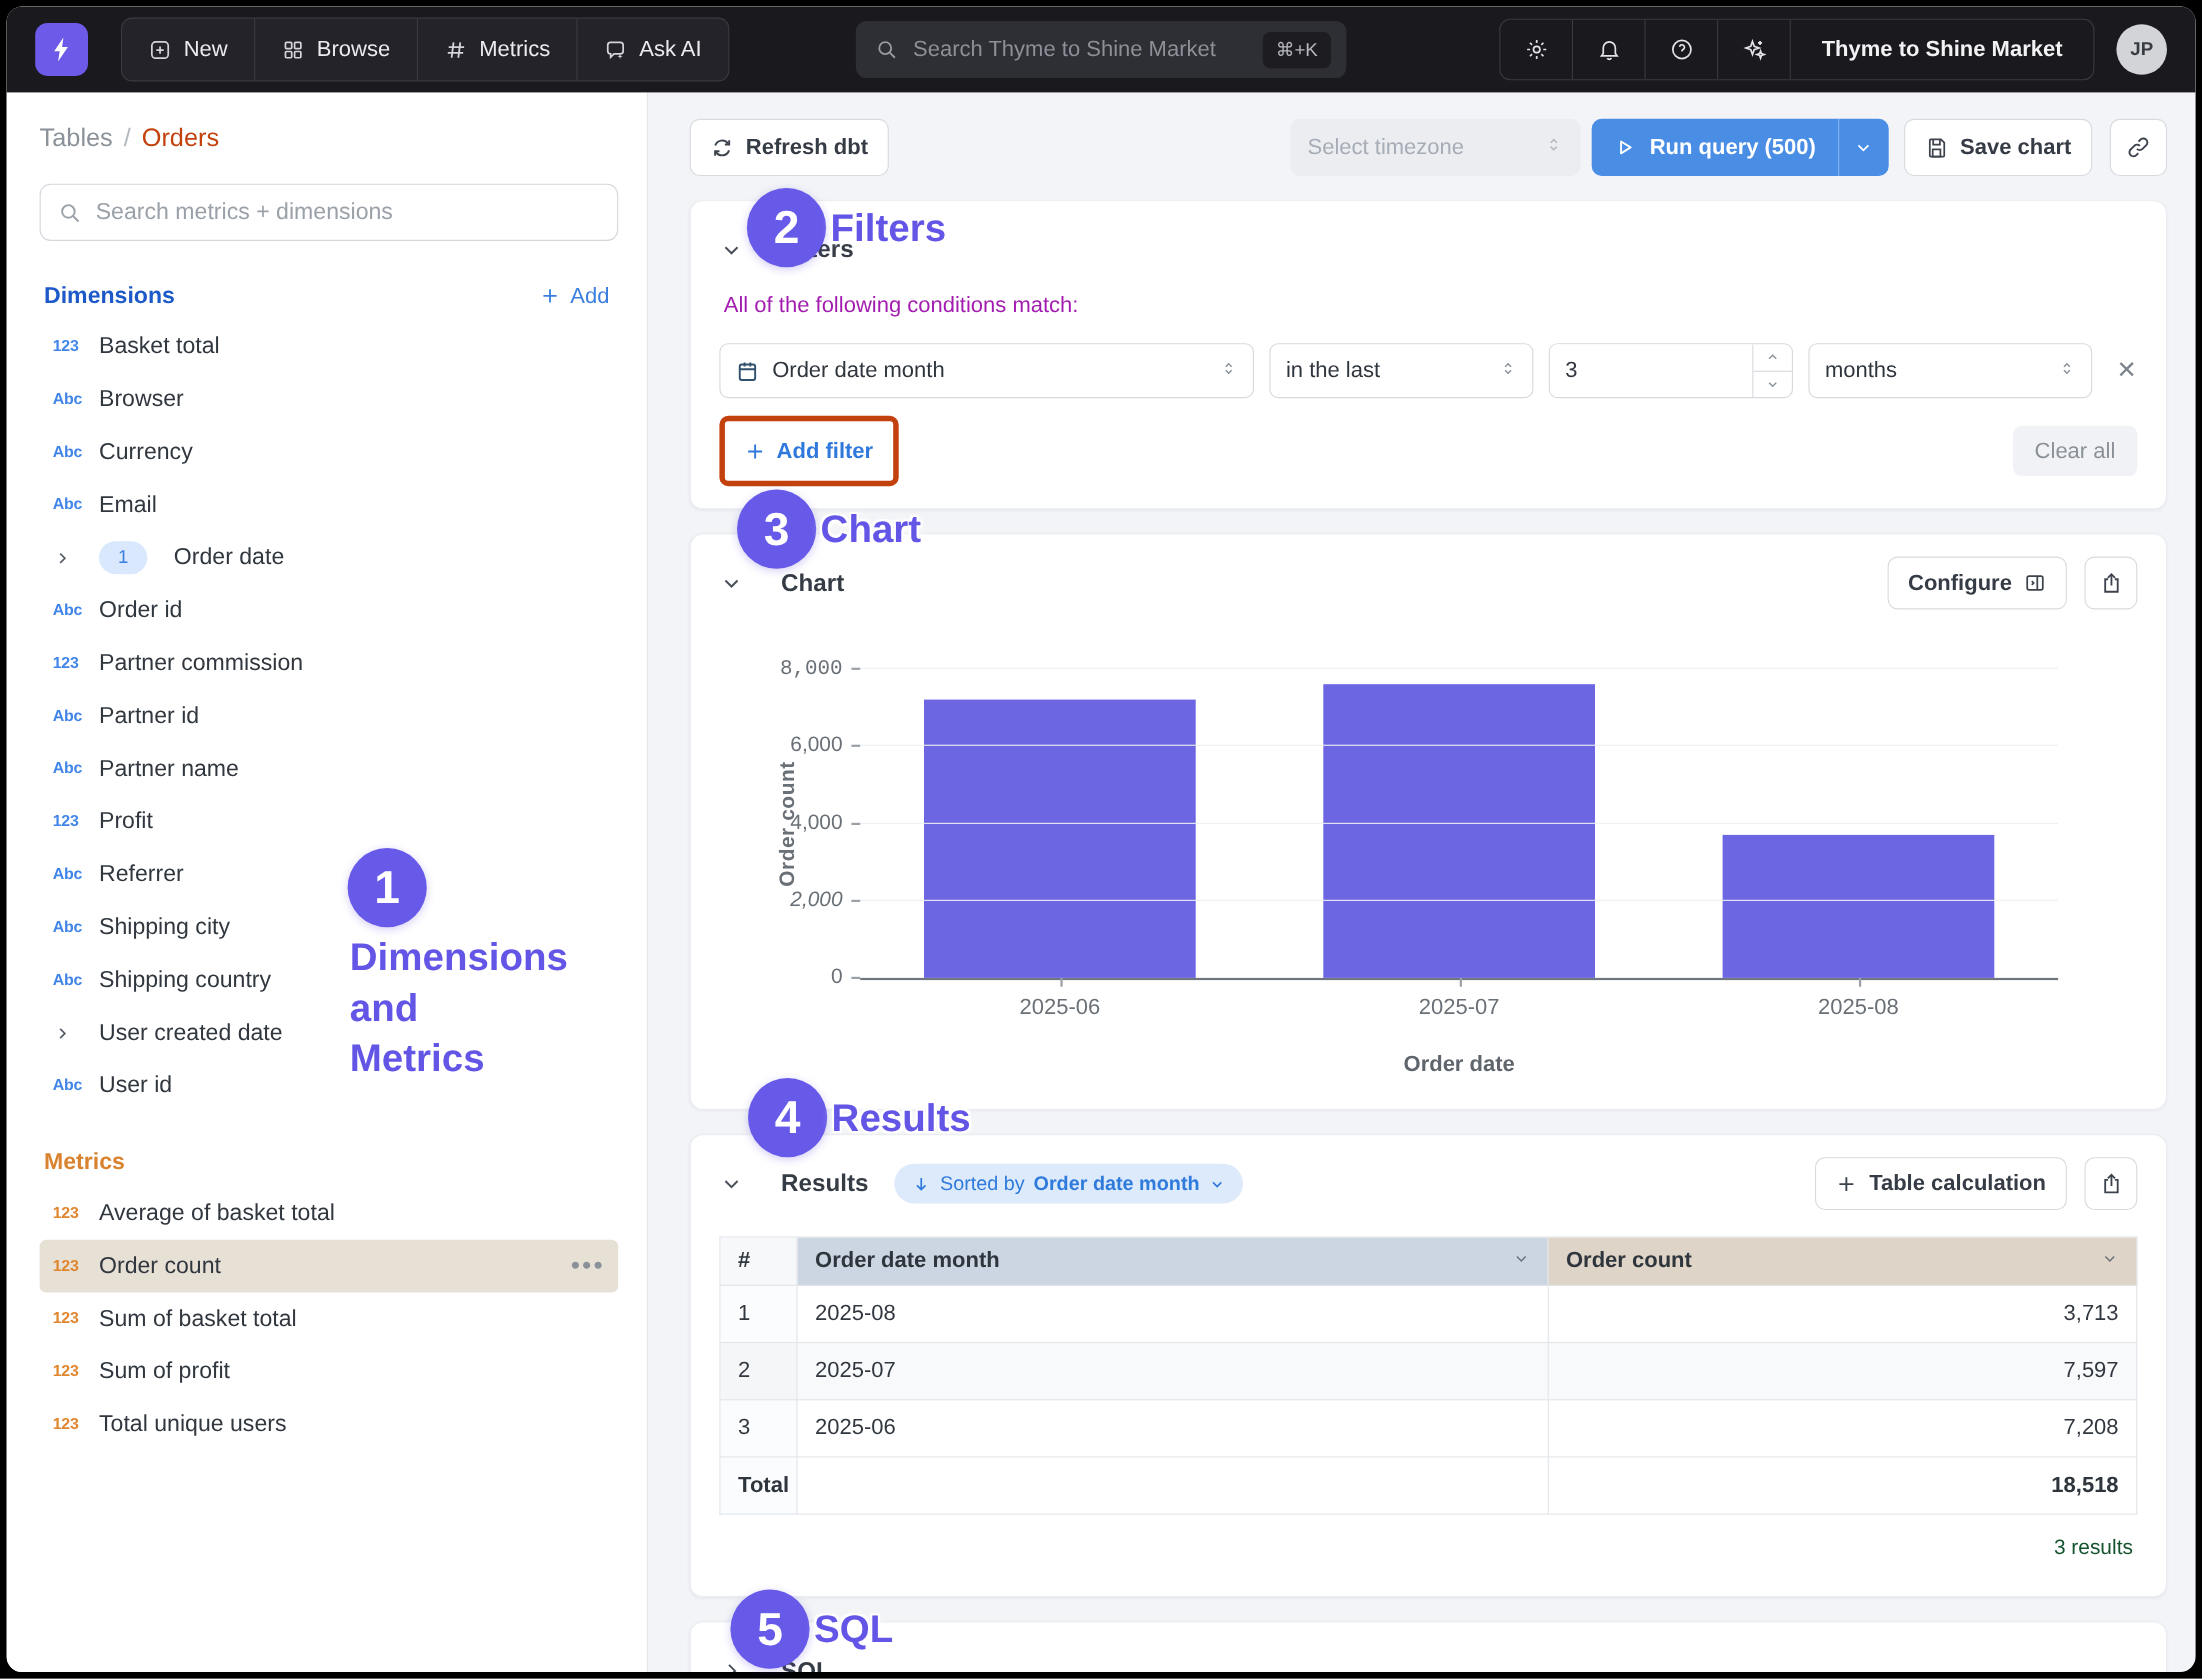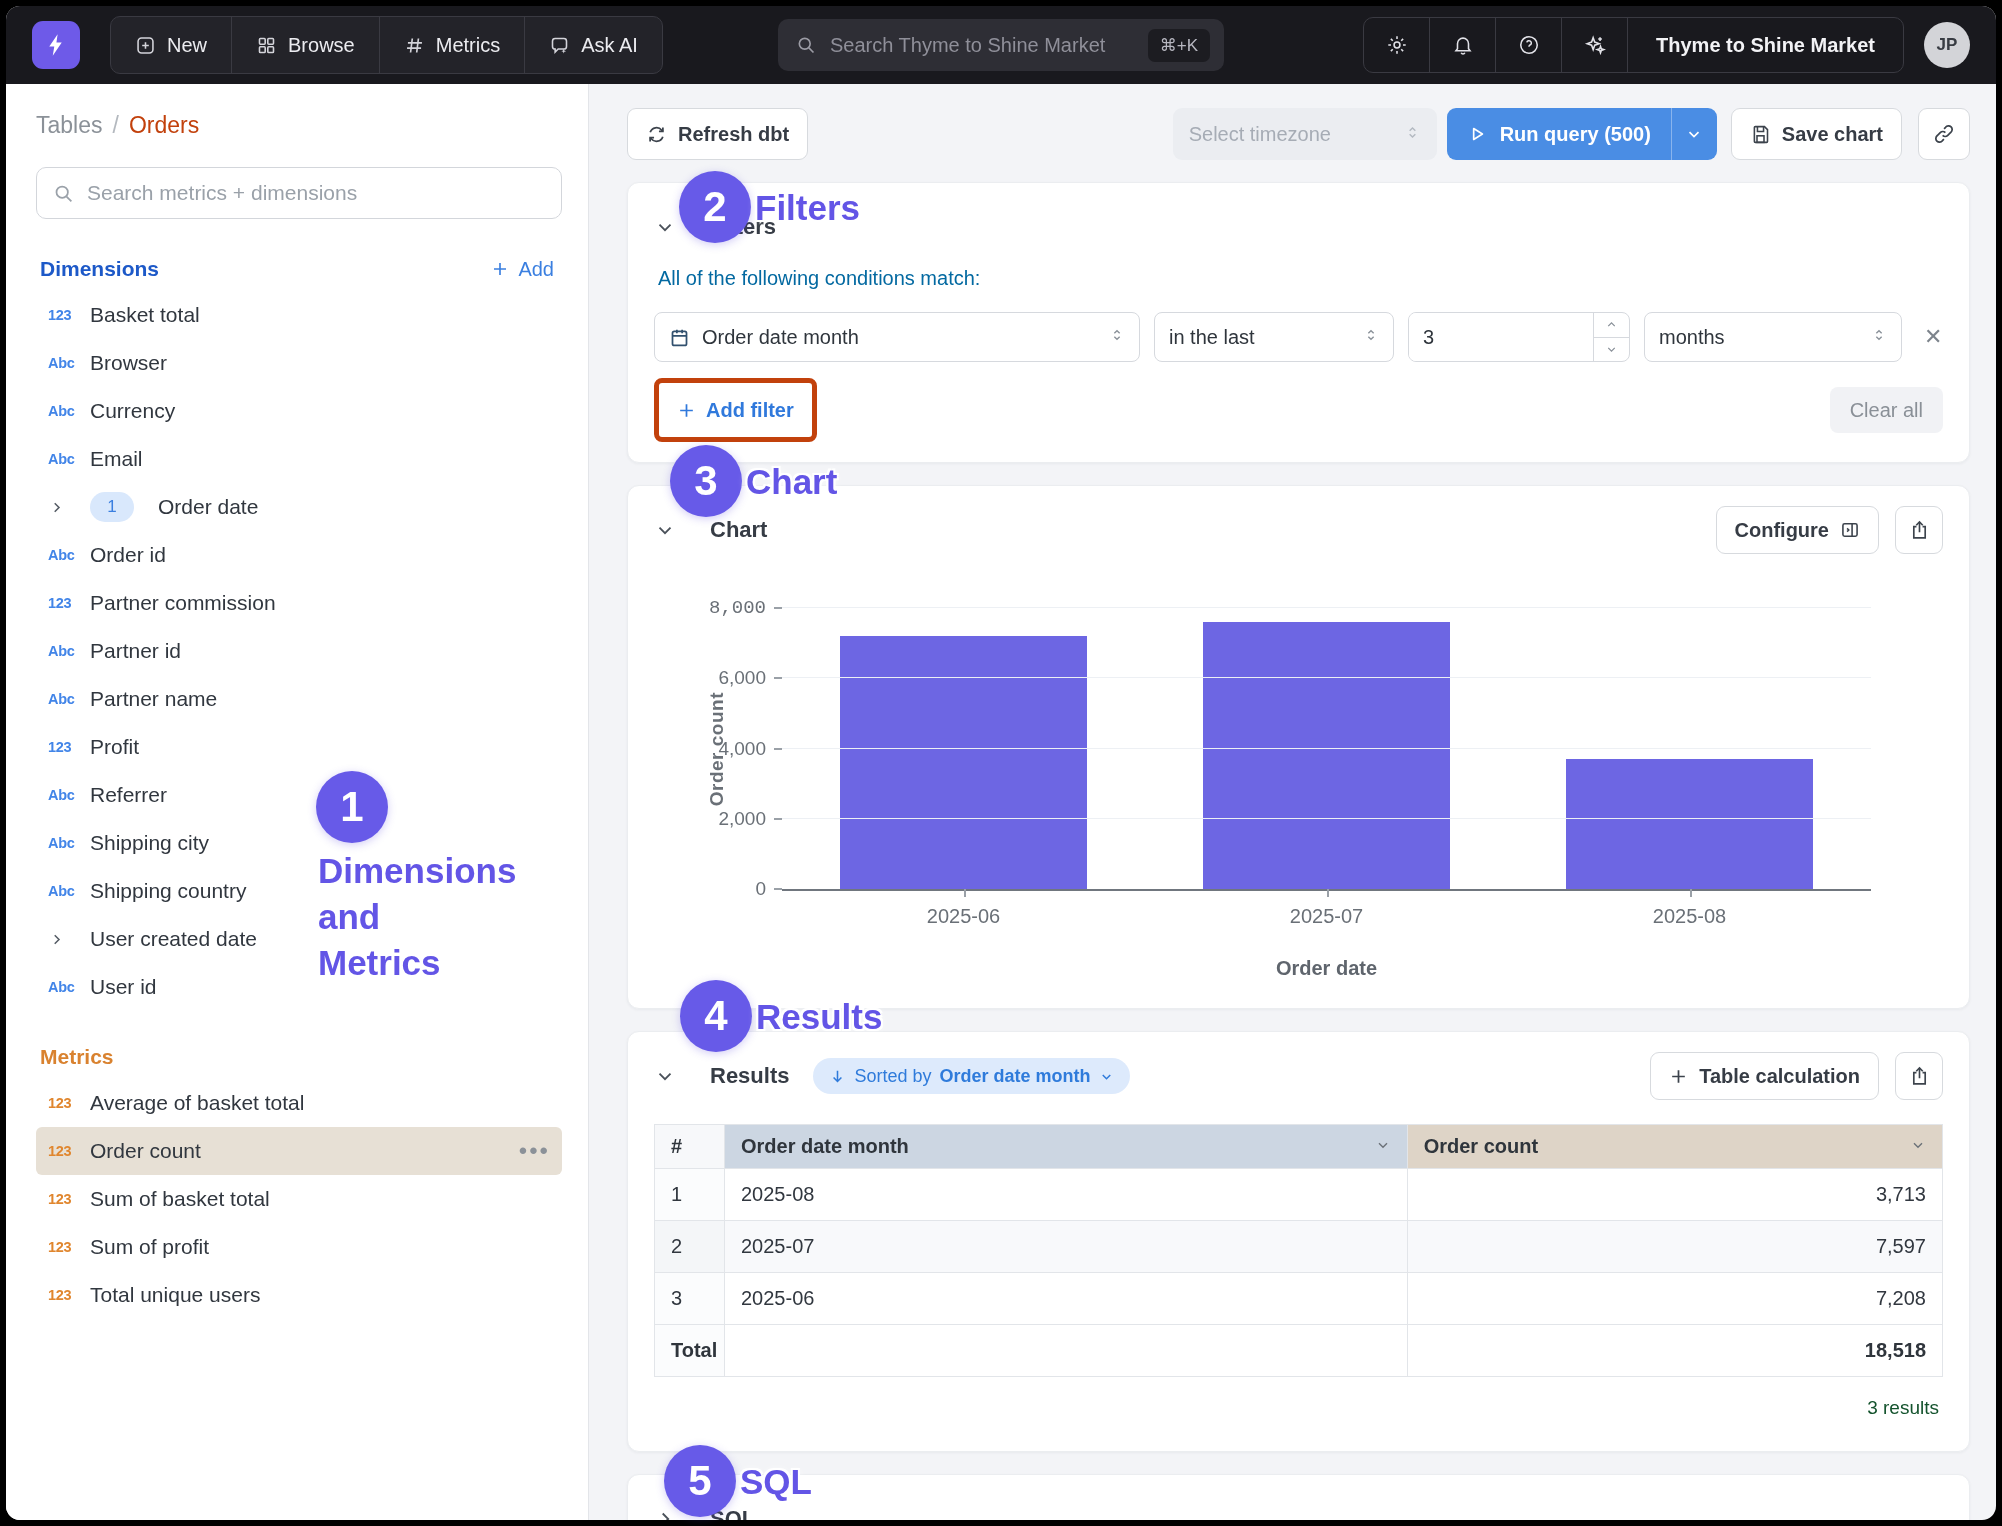--- a/index.html
+++ b/index.html
@@ -63,21 +63,21 @@
   .save-btn { margin-left:14px; }
   .sq-btn { width:52px; height:52px; padding:0; justify-content:center; margin-left:16px; }
 
   
   .card { background:#fff; border:1px solid #ebedf0; border-radius:12px; box-shadow:0 1px 3px rgba(20,30,50,.05); margin-top:22px; padding:20px 26px; }
   .card-head { display:flex; align-items:center; min-height:48px; }
   .collapse-chev { color:#4a515a; margin-right:34px; display:flex; cursor:pointer; }
   .card-title { font-size:22px; font-weight:600; color:#363c45; }
 
   
-  .filt-sub { font-size:20px; color:#0369a1; margin:16px 0 22px 4px; }
+  .filt-sub { font-size:20px; color:#a21caf; margin:16px 0 22px 4px; }
   .filt-row { display:flex; align-items:center; gap:14px; }
   .sel { height:50px; border:1px solid #d6d9de; border-radius:8px; background:#fff; display:flex; align-items:center; padding:0 14px; gap:12px; cursor:pointer; }
   .sel .sel-label { font-size:20px; color:#2f353c; white-space:nowrap; }
   .sel .caret { margin-left:auto; color:#8a9199; }
   .sel-field { width:486px; }
   .sel-op { width:240px; }
   .sel-unit { width:258px; }
   .num-input { width:222px; height:50px; border:1px solid #d6d9de; border-radius:8px; display:flex; overflow:hidden; background:#fff; }
   .num-input input { flex:1; border:none; outline:none; font-size:20px; color:#2f353c; padding:0 14px; font-family:inherit; min-width:0; }
   .spinners { width:36px; border-left:1px solid #d6d9de; display:flex; flex-direction:column; }
@@ -499,21 +499,21 @@
                 <div class="band">
                   <div class="bar" style="height: 46.4125%; background: rgb(109, 102, 227);"></div>
                   <div class="x-tick"></div>
                   <div class="x-tick-label">2025-08</div>
                 </div>
               </div>
           <div class="y-tick" style="bottom: calc(0% - 1px);"></div>
               <span class="y-tick-label" style="bottom: calc(0% - 11px);">0</span>
               <div class="gridline" style="bottom: 25%;"></div>
               <div class="y-tick" style="bottom: calc(25% - 1px);"></div>
-              <span class="y-tick-label" style="bottom: calc(25% - 11px);">2,000</span>
+              <span class="y-tick-label" style="bottom: calc(25% - 11px); font-style: italic;">2,000</span>
               <div class="gridline" style="bottom: 50%;"></div>
               <div class="y-tick" style="bottom: calc(50% - 1px);"></div>
               <span class="y-tick-label" style="bottom: calc(50% - 11px);">4,000</span>
               <div class="gridline" style="bottom: 75%;"></div>
               <div class="y-tick" style="bottom: calc(75% - 1px);"></div>
               <span class="y-tick-label" style="bottom: calc(75% - 11px);">6,000</span>
               <div class="gridline" style="bottom: 100%;"></div>
               <div class="y-tick" style="bottom: calc(100% - 1px);"></div>
               <span class="y-tick-label" style="bottom: calc(100% - 11px); font-family: Liberation Mono, monospace;">8,000</span>
             </div>

